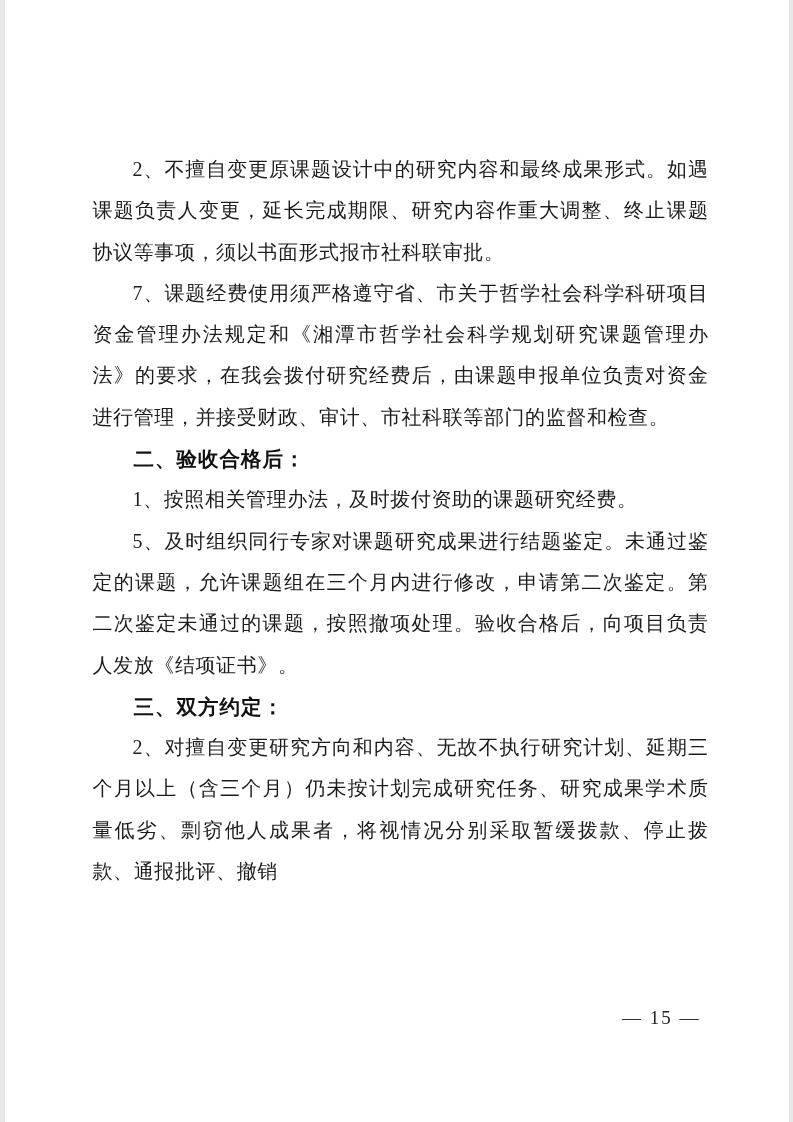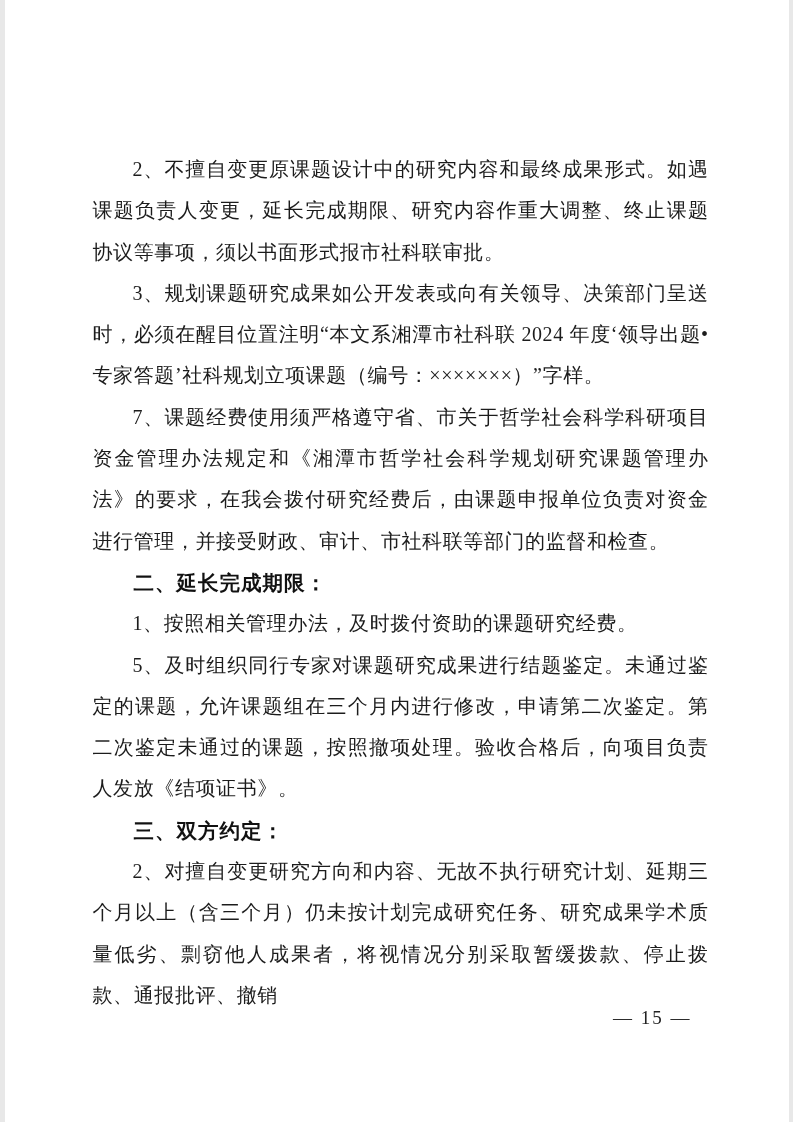--- a/index.html
+++ b/index.html
@@ -38,42 +38,41 @@
     line-height: 41.3px;
     font-weight: bold;
     font-family: "Liberation Sans", "DejaVu Sans", sans-serif;
     text-indent: 2em;
     letter-spacing: 1px;
     color: #111111;
   }
   .footer {
     position: absolute;
     top: 1006px;
-    right: 97px;
+    right: 88px;
     font-size: 19px;
     line-height: 24px;
     letter-spacing: 2px;
     color: #222222;
     font-family: "Liberation Serif", "DejaVu Serif", serif;
   }
 </style>
 </head>
 <body>
 
 <div class="page">
 
   <div class="content">
 
     <p class="para">2、不擅自变更原课题设计中的研究内容和最终成果形式。如遇课题负责人变更，延长完成期限、研究内容作重大调整、终止课题协议等事项，须以书面形式报市社科联审批。</p>
 
-    <p class="para">3、规划课题研究成果如公开发表或向有关领导、决策部门呈送时，必须在醒目位置注明“本文系湘潭市社科联 2024 年度‘领导出题•专家答题’社科规划立项课题（编号：×××××××）”字样。</p>
 
     <p class="para">7、课题经费使用须严格遵守省、市关于哲学社会科学科研项目资金管理办法规定和《湘潭市哲学社会科学规划研究课题管理办法》的要求，在我会拨付研究经费后，由课题申报单位负责对资金进行管理，并接受财政、审计、市社科联等部门的监督和检查。</p>
 
-    <h3 class="heading">二、延长完成期限：</h3>
+    <h3 class="heading">二、验收合格后：</h3>
 
     <p class="para">1、按照相关管理办法，及时拨付资助的课题研究经费。</p>
 
     <p class="para">5、及时组织同行专家对课题研究成果进行结题鉴定。未通过鉴定的课题，允许课题组在三个月内进行修改，申请第二次鉴定。第二次鉴定未通过的课题，按照撤项处理。验收合格后，向项目负责人发放《结项证书》。</p>
 
     <h3 class="heading">三、双方约定：</h3>
 
 
     <p class="para">2、对擅自变更研究方向和内容、无故不执行研究计划、延期三个月以上（含三个月）仍未按计划完成研究任务、研究成果学术质量低劣、剽窃他人成果者，将视情况分别采取暂缓拨款、停止拨款、通报批评、撤销</p>
 

